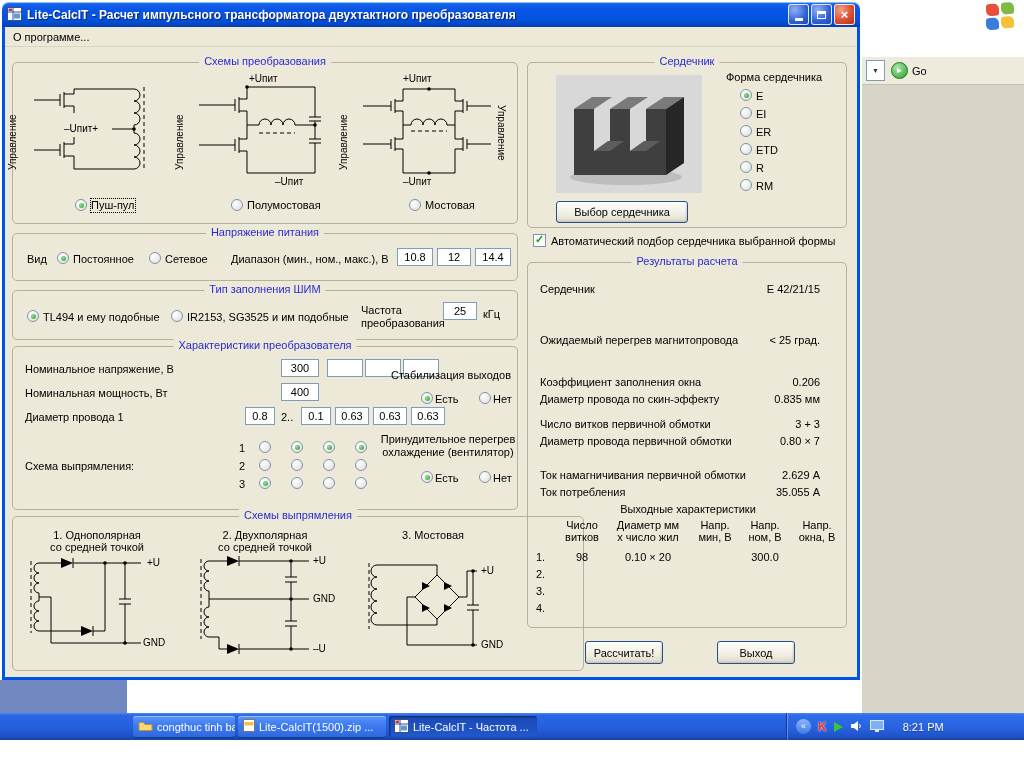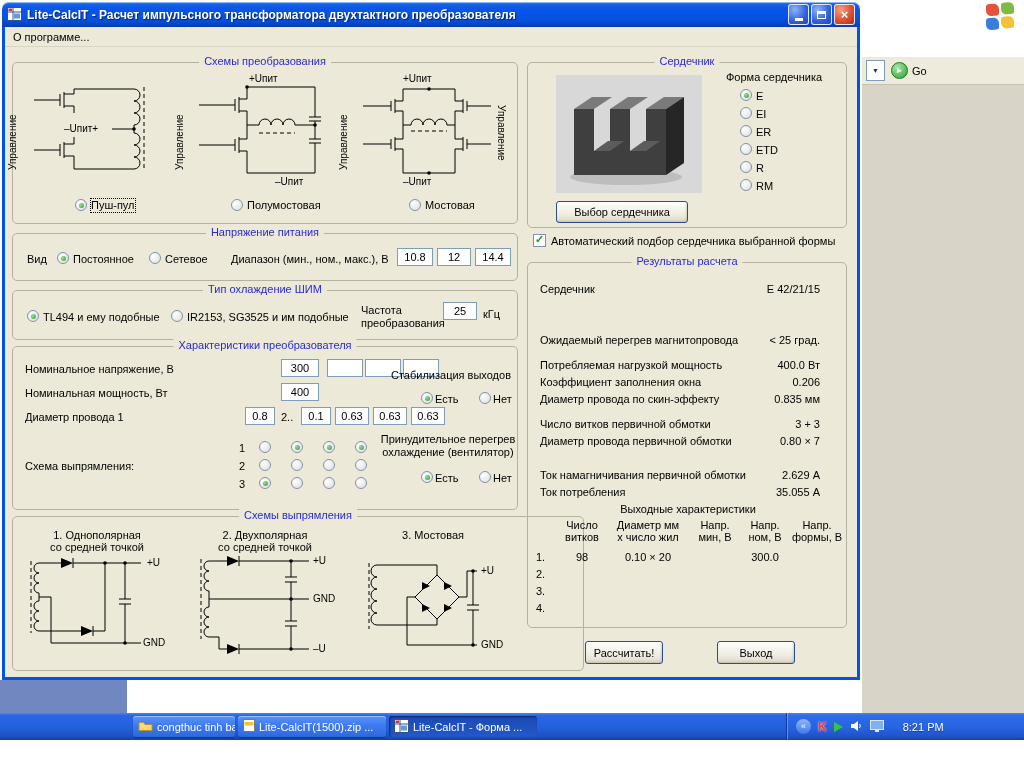--- a/index.html
+++ b/index.html
@@ -188,21 +188,21 @@
         <span class="lbl" style="left:60px;top:19px">Постоянное</span>
         <span class="radio" style="left:136px;top:18px"></span>
         <span class="lbl" style="left:152px;top:19px">Сетевое</span>
         <span class="lbl" style="left:218px;top:19px">Диапазон (мин., ном., макс.), В</span>
         <input class="tbox" style="left: 384px; top: 14px; width: 36px;" value="10.8">
         <input class="tbox" style="left: 424px; top: 14px; width: 34px;" value="12">
         <input class="tbox" style="left: 462px; top: 14px; width: 36px;" value="14.4">
       </div>
 
       <div class="group" style="left:7px;top:243px;width:506px;height:50px">
-        <span class="gtitle">Тип охлаждение ШИМ</span>
+        <span class="gtitle">Тип заполнения ШИМ</span>
         <span class="radio on" style="left:14px;top:19px"></span>
         <span class="lbl" style="left:30px;top:20px">TL494 и ему подобные</span>
         <span class="radio" style="left:158px;top:19px"></span>
         <span class="lbl" style="left:174px;top:20px">IR2153, SG3525 и им подобные</span>
         <span class="lbl" style="left:348px;top:13px">Частота</span>
         <span class="lbl" style="left:348px;top:26px">преобразования</span>
         <input class="tbox" style="left: 430px; top: 11px; width: 34px;" value="25">
         <span class="lbl" style="left:470px;top:17px">кГц</span>
       </div>
 
@@ -366,24 +366,20 @@
         <span class="gtitle">Результаты расчета</span>
 
         <div class="rrow" style="top:20px">
             <span class="rlabel">Сердечник</span>
             <span class="rvalue">E 42/21/15</span>
           </div>
         <div class="rrow" style="top:71px">
             <span class="rlabel">Ожидаемый перегрев магнитопровода</span>
             <span class="rvalue">&lt; 25 град.</span>
           </div>
-        <div class="rrow" style="top:96px">
-            <span class="rlabel">Потребляемая нагрузкой мощность</span>
-            <span class="rvalue">400.0 Вт</span>
-          </div>
         <div class="rrow" style="top:113px">
             <span class="rlabel">Коэффициент заполнения окна</span>
             <span class="rvalue">0.206</span>
           </div>
         <div class="rrow" style="top:130px">
             <span class="rlabel">Диаметр провода по скин-эффекту</span>
             <span class="rvalue">0.835 мм</span>
           </div>
         <div class="rrow" style="top:155px">
             <span class="rlabel">Число витков первичной обмотки</span>
@@ -415,21 +411,21 @@
         <div class="ohead" style="left:162px;top:256px;width:50px">
             <div>Напр.</div>
             <div>мин, В</div>
           </div>
         <div class="ohead" style="left:212px;top:256px;width:50px">
             <div>Напр.</div>
             <div>ном, В</div>
           </div>
         <div class="ohead" style="left:262px;top:256px;width:54px">
             <div>Напр.</div>
-            <div>формы, В</div>
+            <div>окна, В</div>
           </div>
 
         <div class="orow" style="top:288px">
           <span class="on-cell" style="left:8px">1.</span>
           <span class="oc" style="left:30px;width:48px">98</span>
           <span class="oc" style="left:80px;width:80px">0.10 × 20</span>
           <span class="oc" style="left:162px;width:50px"></span>
           <span class="oc" style="left:212px;width:50px">300.0</span>
           <span class="oc" style="left:262px;width:54px"></span>
         </div>
@@ -480,21 +476,21 @@
         </svg></span>
     <span>Lite-CalcIT(1500).zip ...</span>
   </div>
   <div class="task-btn active" style="left:389px;width:148px">
     <span><svg width="15" height="14">
           <rect x="0.5" y="0.5" width="14" height="13" fill="#fff" stroke="#33528c"></rect>
           <path d="M0.5,5 H14.5 M6,0.5 V13.5" stroke="#33528c" fill="none"></path>
           <rect x="1.5" y="1.5" width="3.5" height="2.5" fill="#c33"></rect>
           <rect x="7" y="6.5" width="6" height="5" fill="#69c"></rect>
         </svg></span>
-    <span>Lite-CalcIT - Форма ...</span>
+    <span>Lite-CalcIT - Частота ...</span>
   </div>
   <div class="tray">
     <span class="tray-chevron">«</span>
     <span class="k-icon">K</span>
     <span class="play-icon"></span>
     <span><svg width="13" height="12">
           <polygon points="1,4 4,4 8,1 8,11 4,8 1,8" fill="#fff"></polygon>
           <path d="M9.5,4 a3,3 0 0 1 0,4" stroke="#fff" fill="none"></path>
         </svg></span>
     <span><svg width="14" height="12">

